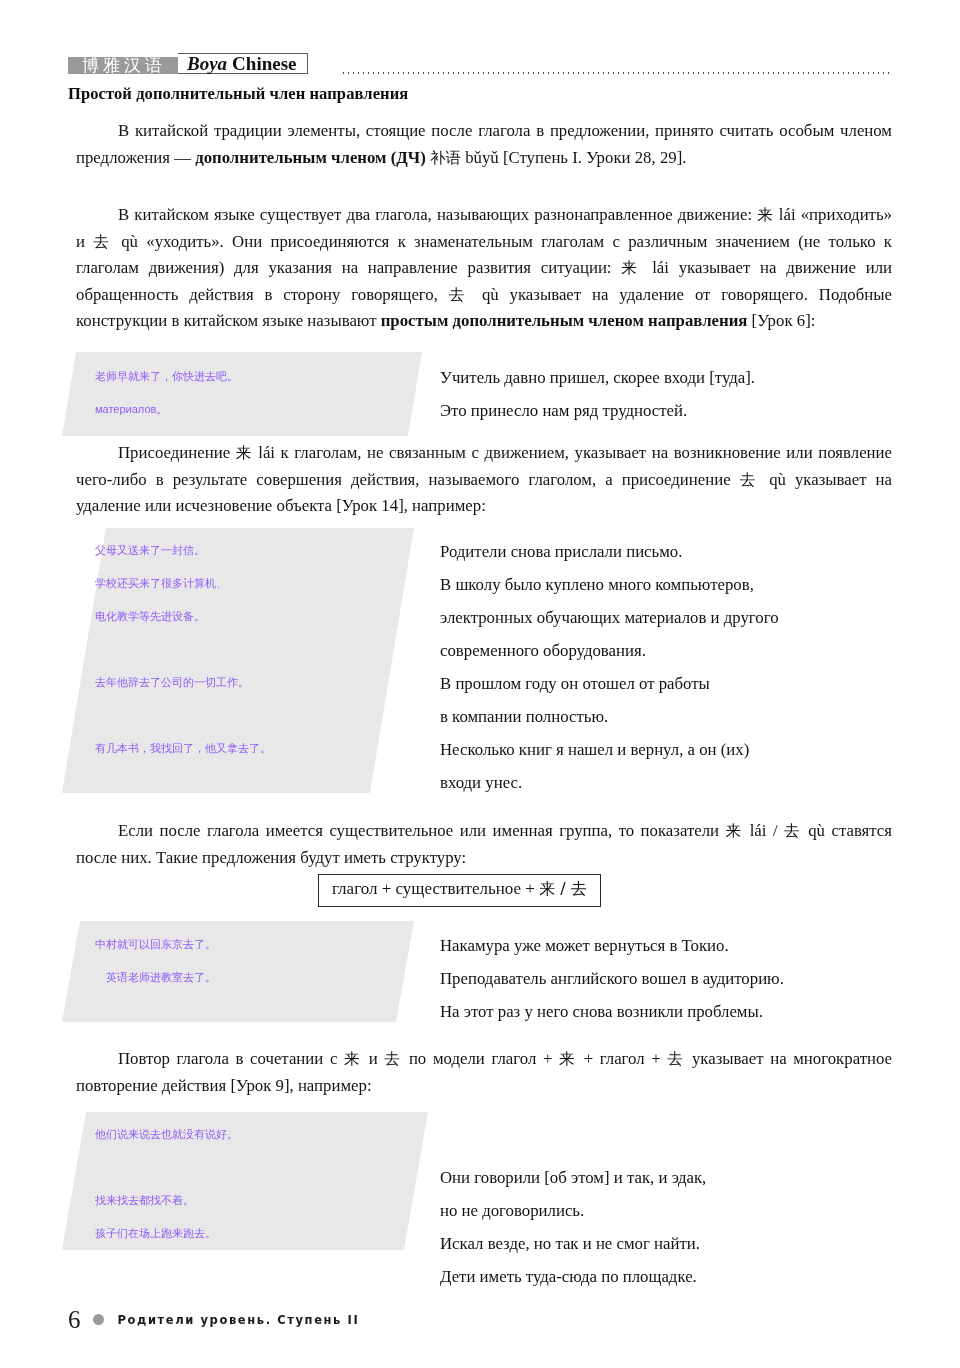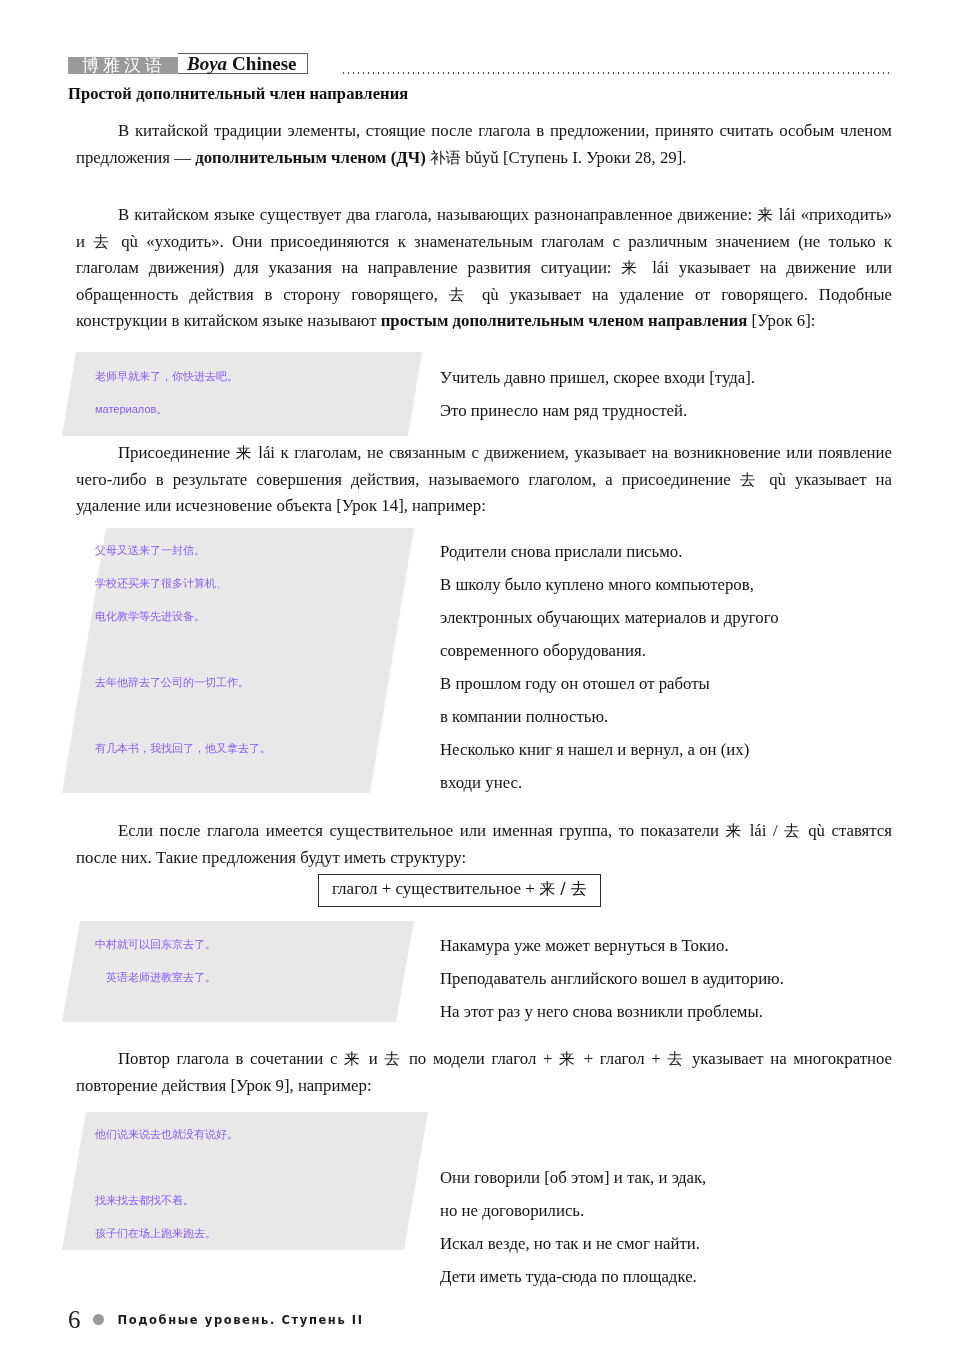--- a/index.html
+++ b/index.html
@@ -263,16 +263,16 @@
       <span class="rl">Они говорили [об этом] и так, и эдак,</span>
       <span class="rl">но не договорились.</span>
       <span class="rl">Искал везде, но так и не смог найти.</span>
       <span class="rl">Дети иметь туда-сюда по площадке.</span>
     </div>
   </div>
 
   <div class="footer">
     <span class="folio">6</span>
     <span class="folio-dot"></span>
-    <span class="footer-text">Подобные уровень. Ступень II</span>
+    <span class="footer-text">Родители уровень. Ступень II</span>
   </div>
 
 </div>
 
 </body></html>

